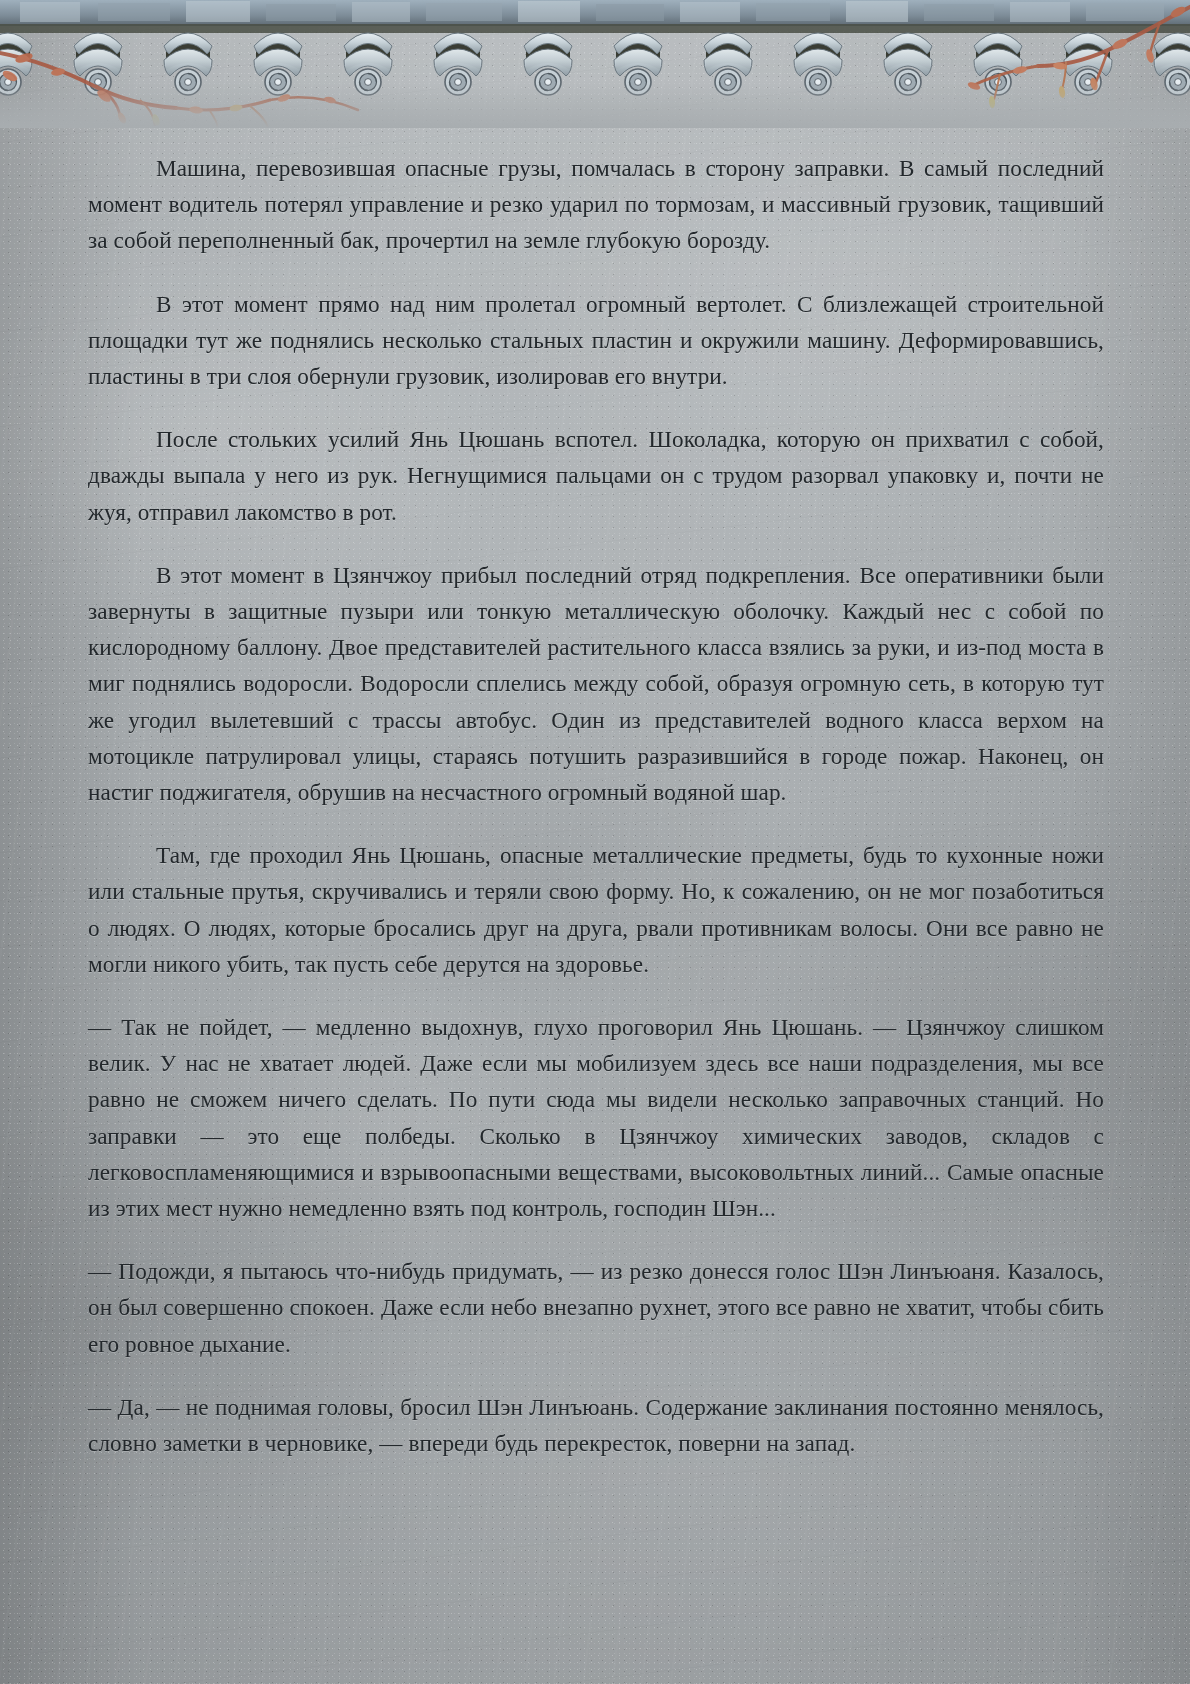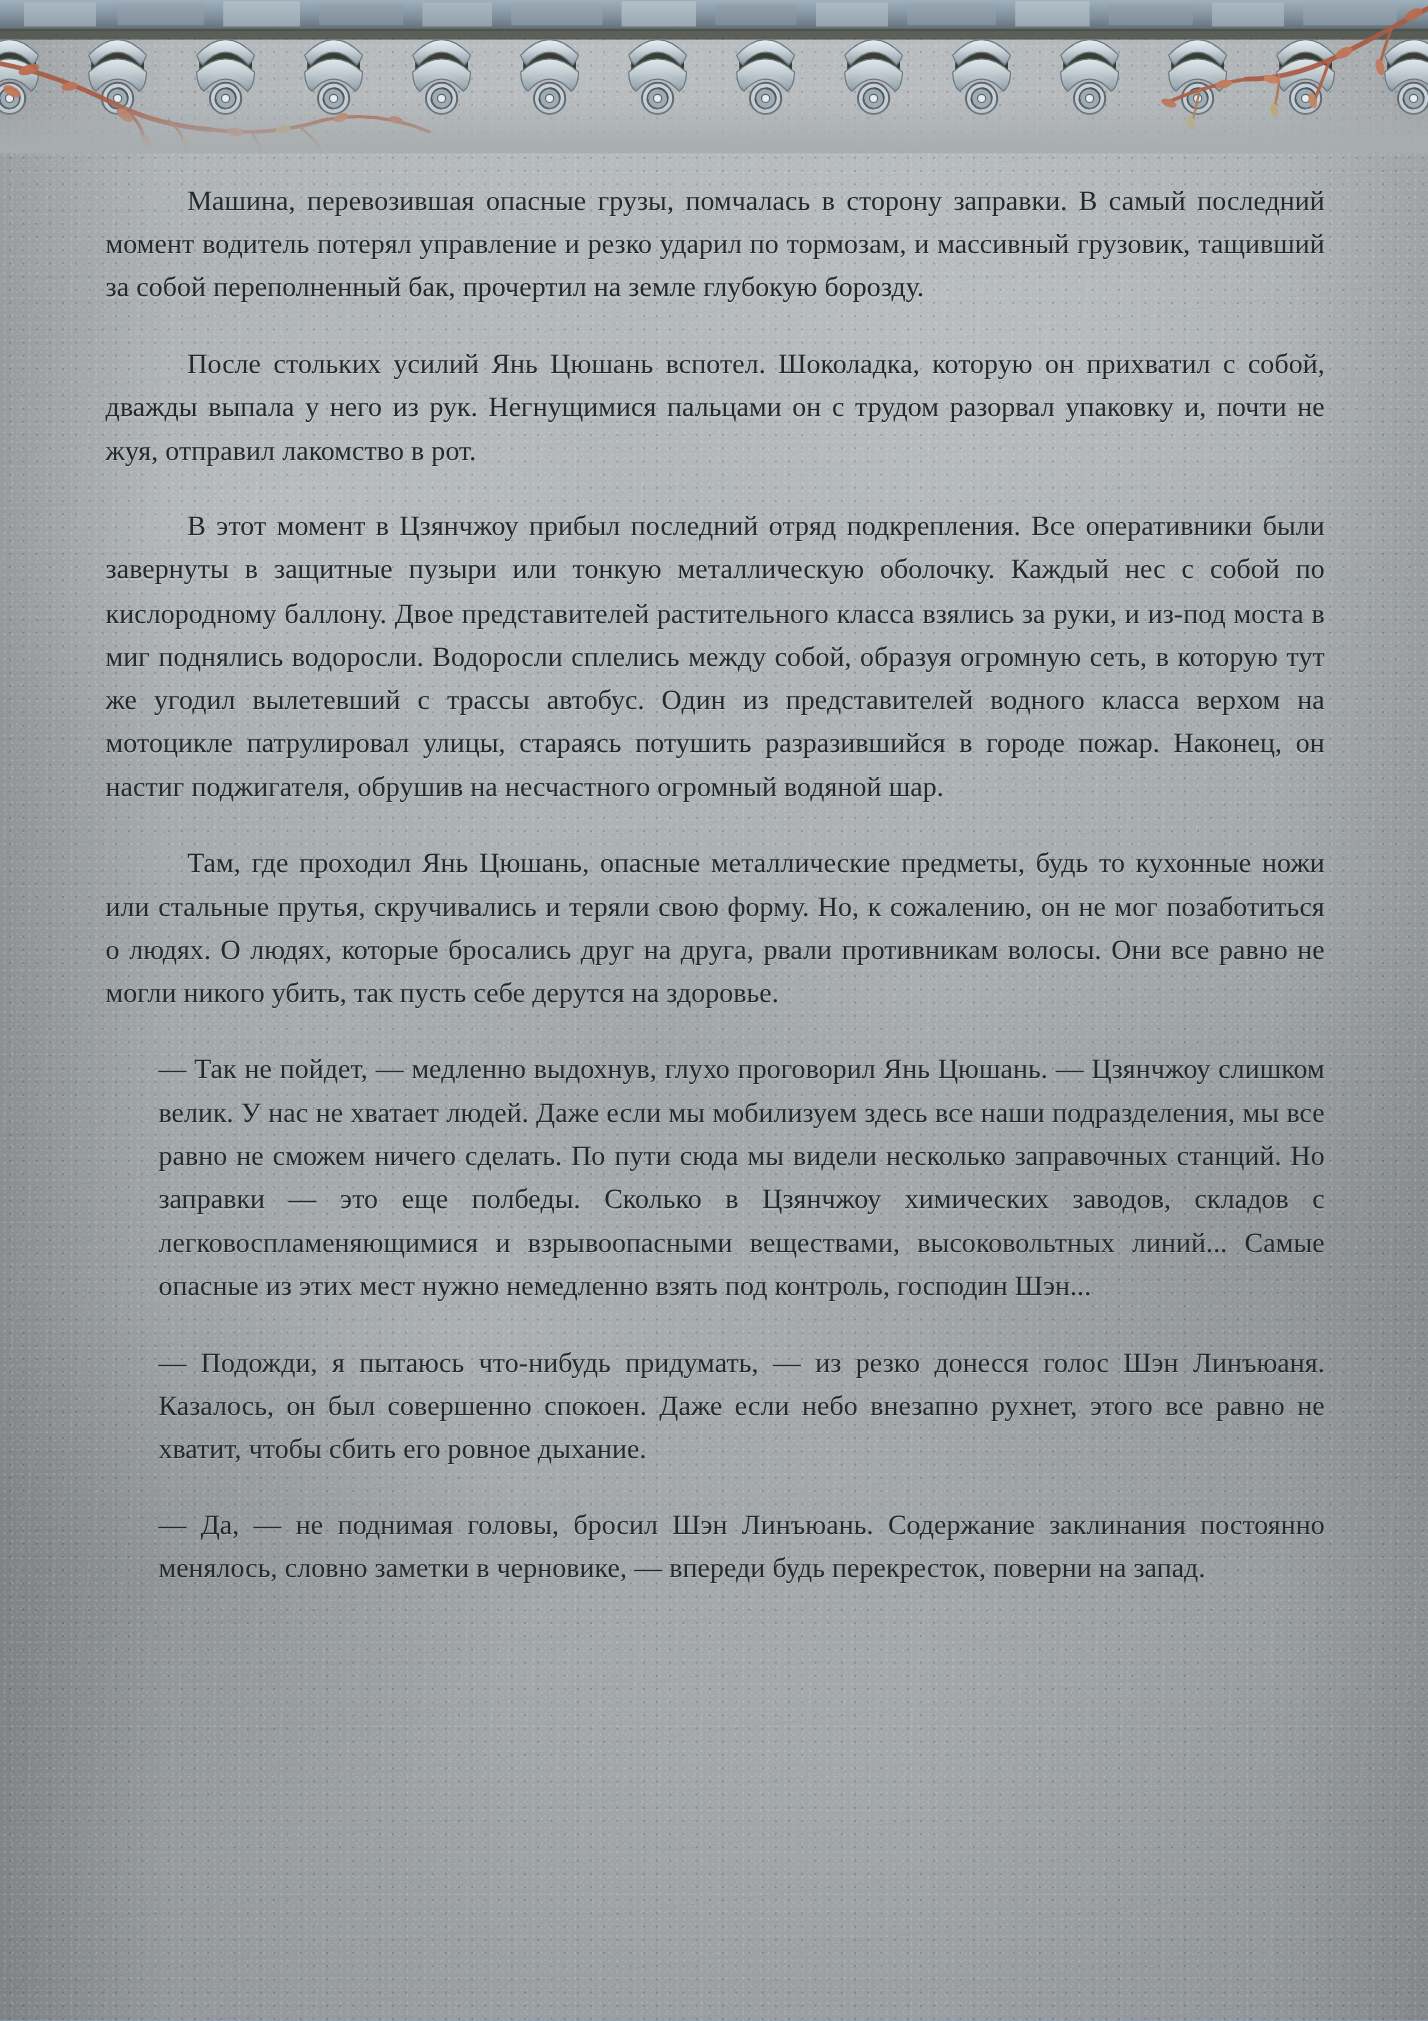--- a/index.html
+++ b/index.html
@@ -14,21 +14,21 @@
     background: #9aa0a3;
     font-family: "Liberation Serif", "DejaVu Serif", serif;
   }
 
   
   #page {
     position: relative;
     width: 1190px;
     height: 1684px;
     overflow: hidden;
-    background-color: #3b82f6;
+    background-color: #d946ef;
   }
 
   
   #wall {
     position: absolute;
     inset: 0;
     background-color: #a8adb0;
     background-image:
       
       linear-gradient(to bottom,
@@ -109,21 +109,21 @@
   .para {
     margin: 0 0 27px 0;
     font-size: 23.2px;
     line-height: 36.2px;
     text-align: justify;
     text-justify: inter-word;
     letter-spacing: 0.1px;
     text-shadow: 0 1px 0 rgba(255,255,255,0.22);
   }
   .para.indent { text-indent: 68px; }
-  .para.dialogue { text-indent: 0; margin-left: 44px; }
+  .para.dialogue { text-indent: 0; }
   .para:last-child { margin-bottom: 0; }
 </style>
 </head>
 <body>
 
 <div id="page">
 
   <div id="wall"></div>
   <div id="grain"></div>
   <div id="scuffs"></div>
@@ -235,20 +235,21 @@
         <ellipse cx="992" cy="102" rx="6" ry="3" fill="#c0b26a" transform="rotate(84 992 102)"></ellipse>
         <ellipse cx="974" cy="86" rx="6.5" ry="3.2" fill="#bf7154" transform="rotate(20 974 86)"></ellipse>
       </g>
 
       <rect x="0" y="82" width="1190" height="46" fill="url(#fadeOut)"></rect>
     </svg>
   </div>
 
   <div id="text-body">
     <p class="para indent">Машина, перевозившая опасные грузы, помчалась в сторону заправки. В самый последний момент водитель потерял управление и резко ударил по тормозам, и массивный грузовик, тащивший за собой переполненный бак, прочертил на земле глубокую борозду.</p>
+    <p class="para indent">В этот момент прямо над ним пролетал огромный вертолет. С близлежащей строительной площадки тут же поднялись несколько стальных пластин и окружили машину. Деформировавшись, пластины в три слоя обернули грузовик, изолировав его внутри.</p>
     <p class="para indent">После стольких усилий Янь Цюшань вспотел. Шоколадка, которую он прихватил с собой, дважды выпала у него из рук. Негнущимися пальцами он с трудом разорвал упаковку и, почти не жуя, отправил лакомство в рот.</p>
     <p class="para indent">В этот момент в Цзянчжоу прибыл последний отряд подкрепления. Все оперативники были завернуты в защитные пузыри или тонкую металлическую оболочку. Каждый нес с собой по кислородному баллону. Двое представителей растительного класса взялись за руки, и из-под моста в миг поднялись водоросли. Водоросли сплелись между собой, образуя огромную сеть, в которую тут же угодил вылетевший с трассы автобус. Один из представителей водного класса верхом на мотоцикле патрулировал улицы, стараясь потушить разразившийся в городе пожар. Наконец, он настиг поджигателя, обрушив на несчастного огромный водяной шар.</p>
     <p class="para indent">Там, где проходил Янь Цюшань, опасные металлические предметы, будь то кухонные ножи или стальные прутья, скручивались и теряли свою форму. Но, к сожалению, он не мог позаботиться о людях. О людях, которые бросались друг на друга, рвали противникам волосы. Они все равно не могли никого убить, так пусть себе дерутся на здоровье.</p>
     <p class="para dialogue">— Так не пойдет, — медленно выдохнув, глухо проговорил Янь Цюшань. — Цзянчжоу слишком велик. У нас не хватает людей. Даже если мы мобилизуем здесь все наши подразделения, мы все равно не сможем ничего сделать. По пути сюда мы видели несколько заправочных станций. Но заправки — это еще полбеды. Сколько в Цзянчжоу химических заводов, складов с легковоспламеняющимися и взрывоопасными веществами, высоковольтных линий... Самые опасные из этих мест нужно немедленно взять под контроль, господин Шэн...</p>
     <p class="para dialogue">— Подожди, я пытаюсь что-нибудь придумать, — из резко донесся голос Шэн Линъюаня. Казалось, он был совершенно спокоен. Даже если небо внезапно рухнет, этого все равно не хватит, чтобы сбить его ровное дыхание.</p>
     <p class="para dialogue">— Да, — не поднимая головы, бросил Шэн Линъюань. Содержание заклинания постоянно менялось, словно заметки в черновике, — впереди будь перекресток, поверни на запад.</p>
   </div>
 
 </div>
 

